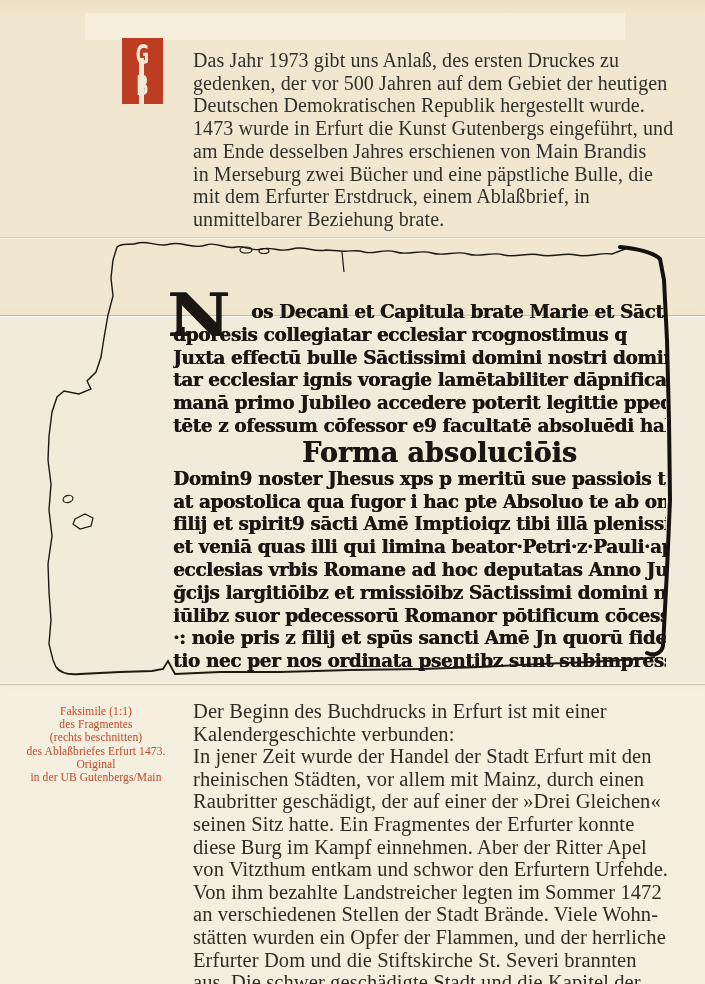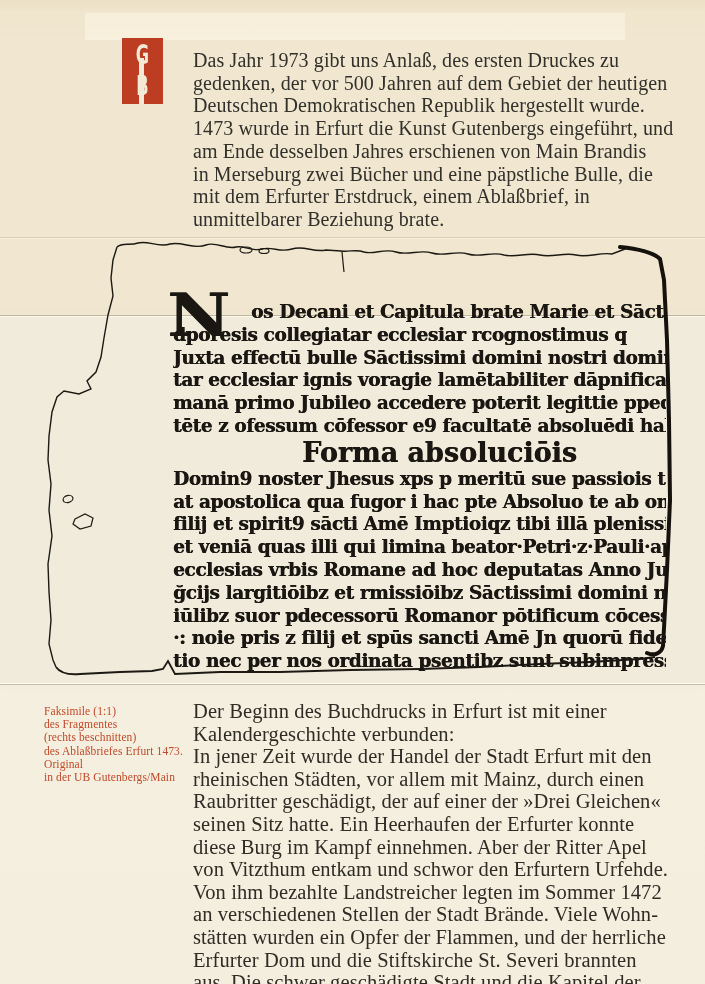--- a/index.html
+++ b/index.html
@@ -43,21 +43,21 @@
   .fline{white-space:nowrap;overflow:hidden;height:22.8px;letter-spacing:-0.4px;
     text-shadow:0.4px 0 0 #1a1712;}
   .fline.indent{padding-left:78px;}
   .fheading{font-size:27px;line-height:30px;height:30px;text-align:center;
     padding-left:40px;white-space:nowrap;overflow:hidden;letter-spacing:0;
     text-shadow:0.5px 0 0 #1a1712;}
   .initial{position:absolute;left:-6px;top:-14px;font-size:60px;line-height:56px;
     transform:scaleX(1.15);transform-origin:left top;text-shadow:0.6px 0 0 #1a1712;}
 
   
-  .caption{position:absolute;left:44px;top:705px;width:146px;text-align:left;
+  .caption{position:absolute;left:23px;top:705px;width:146px;text-align:center;
     color:#c1492b;font-size:11.5px;line-height:13.2px;letter-spacing:0.1px;}
 
   
   .bodytext{position:absolute;left:193px;top:700px;font-size:20.5px;line-height:22.6px;
     letter-spacing:0.1px;white-space:nowrap;color:#2f2c26;}
 </style>
 </head>
 <body>
 
 <div class="page">
@@ -129,21 +129,21 @@
     <div>Original</div>
     <div>in der UB Gutenbergs/Main</div>
   </div>
 
   <div class="bodytext">
     <div>Der Beginn des Buchdrucks in Erfurt ist mit einer</div>
     <div>Kalendergeschichte verbunden:</div>
     <div>In jener Zeit wurde der Handel der Stadt Erfurt mit den</div>
     <div>rheinischen Städten, vor allem mit Mainz, durch einen</div>
     <div>Raubritter geschädigt, der auf einer der »Drei Gleichen«</div>
-    <div>seinen Sitz hatte. Ein Heerhaufen der Erfurter konnte</div>
+    <div>seinen Sitz hatte. Ein Fragmentes der Erfurter konnte</div>
     <div>diese Burg im Kampf einnehmen. Aber der Ritter Apel</div>
     <div>von Vitzthum entkam und schwor den Erfurtern Urfehde.</div>
     <div>Von ihm bezahlte Landstreicher legten im Sommer 1472</div>
     <div>an verschiedenen Stellen der Stadt Brände. Viele Wohn-</div>
     <div>stätten wurden ein Opfer der Flammen, und der herrliche</div>
     <div>Erfurter Dom und die Stiftskirche St. Severi brannten</div>
     <div>aus. Die schwer geschädigte Stadt und die Kapitel der</div>
   </div>
 
 </div>

